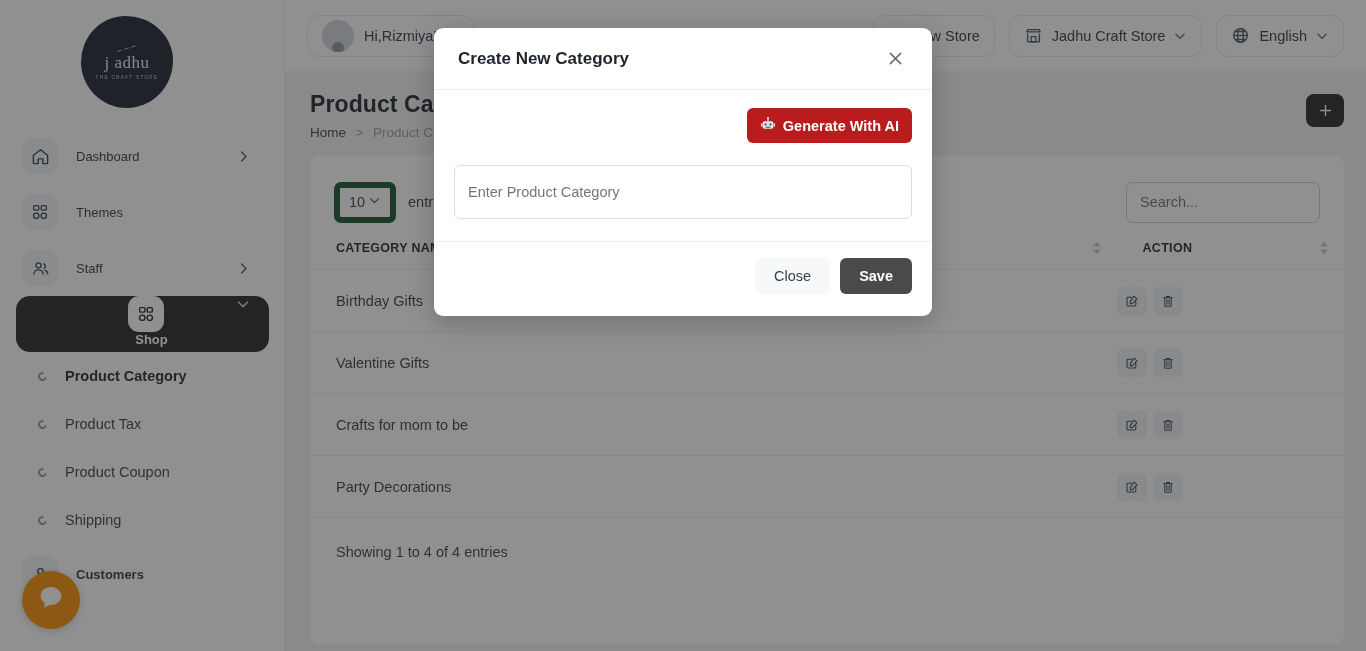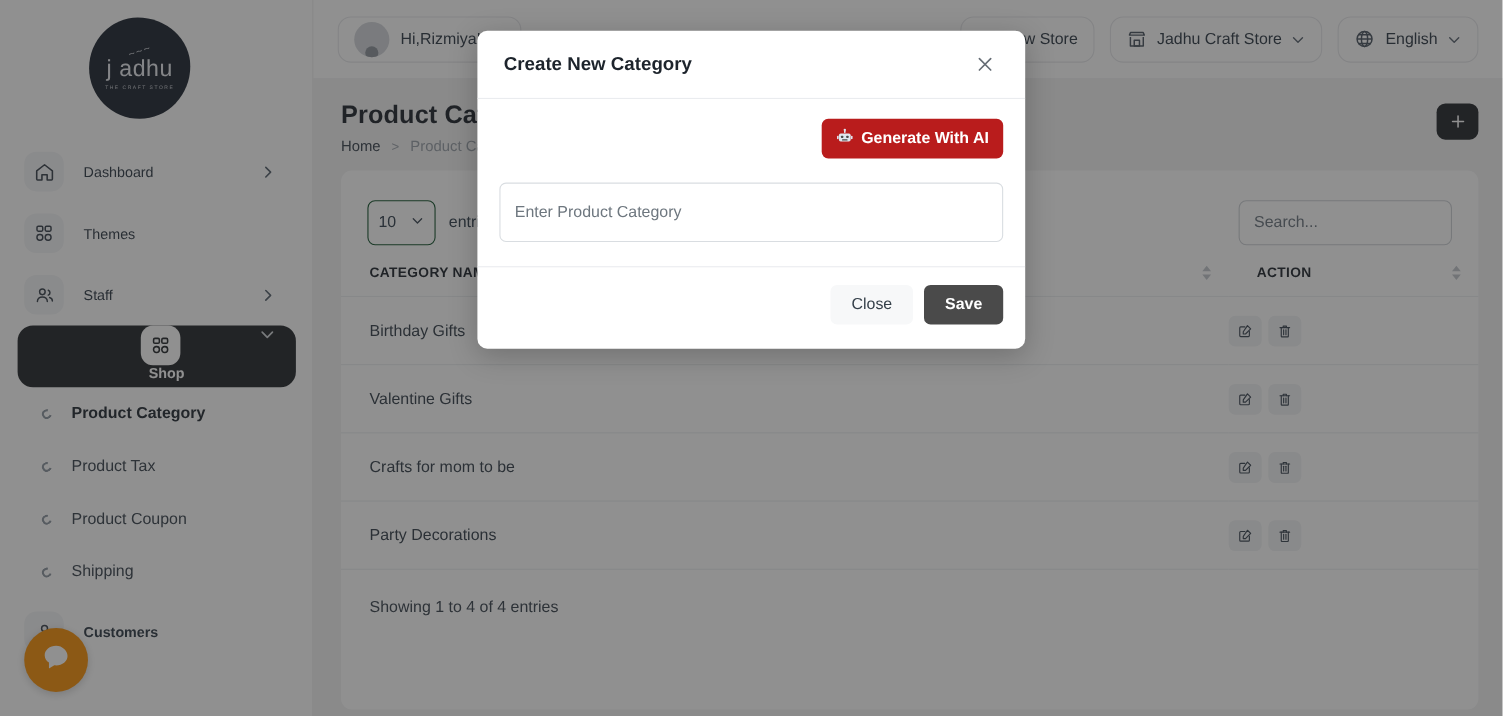--- a/index.html
+++ b/index.html
@@ -44,22 +44,22 @@
   }
   .logo-squiggle {
     font-size: 8px;
     letter-spacing: .5px;
     transform: rotate(-18deg);
     opacity: .85;
     margin-bottom: 1px;
     font-family: "DejaVu Sans", sans-serif;
   }
   .logo-name {
-    font-size: 21px;
-    font-family: Liberation Sans, sans-serif;
+    font-size: 17px;
+    font-family: Liberation Serif, serif;
     letter-spacing: .5px;
     line-height: 1;
   }
   .logo-sub {
     font-size: 4.5px;
     letter-spacing: 1.4px;
     margin-top: 4px;
     opacity: .8;
   }
 
@@ -199,21 +199,21 @@
     position: relative;
   }
   .card-tools {
     display: flex; align-items: center;
     padding: 22px 24px 0 24px;
     height: 72px;
   }
   .len-select {
     display: flex; align-items: center; justify-content: space-between;
     width: 62px; height: 41px;
-    border: 1px solid #14532d;
+    border: 6px solid #14532d;
     border-radius: 7px;
     padding: 0 9px;
     font-size: 14.5px;
     color: #32404e;
     cursor: pointer;
   }
   .len-label { margin-left: 12px; font-size: 14.5px; color: #32404e; }
   .search-box {
     width: 194px; height: 41px;
     border: 1px solid #ccd0d5;

